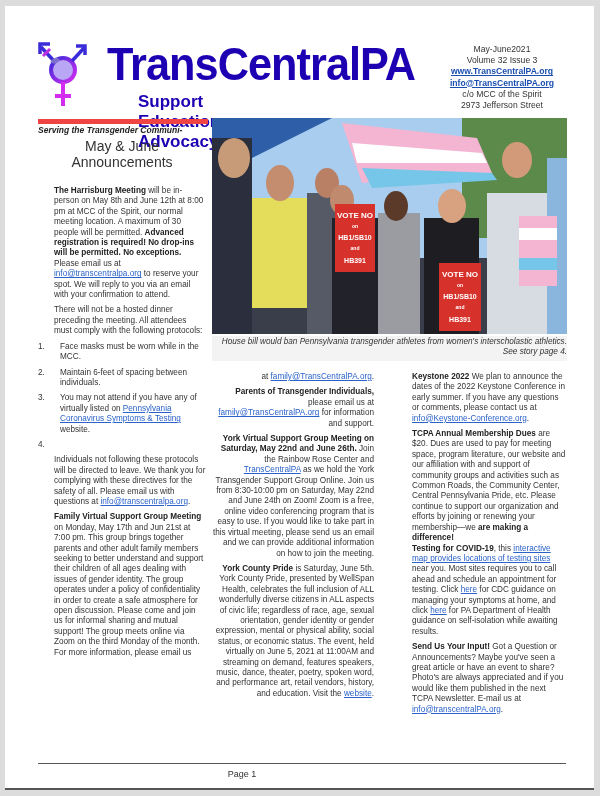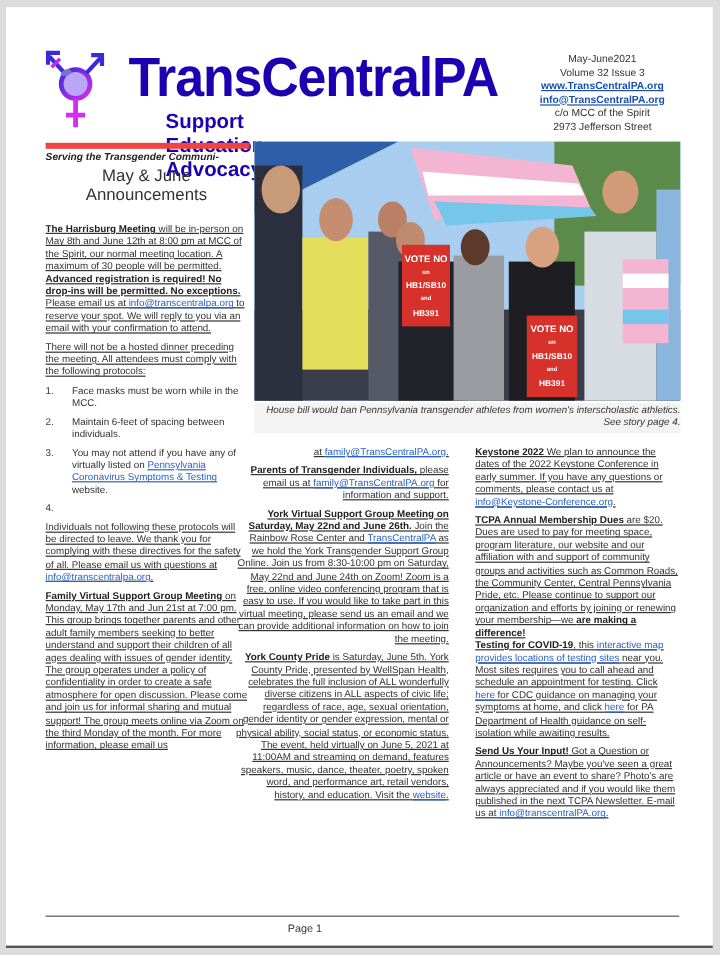--- a/index.html
+++ b/index.html
@@ -5,34 +5,34 @@
   html,body{margin:0;padding:0;}
   body{width:600px;height:796px;background:#dcdcdc;position:relative;overflow:hidden;font-family:"Liberation Sans",sans-serif;color:#222;}
   .page{position:absolute;left:5px;top:6px;width:589px;height:782px;background:#fff;border-bottom:2px solid #555;}
   .masthead-logo{position:absolute;left:38px;top:40px;width:50px;height:72px;}
   .title{position:absolute;left:107px;top:40px;font-family:"Liberation Sans",sans-serif;font-weight:bold;font-size:46px;line-height:48px;color:#1e00b3;letter-spacing:-1px;transform:scaleX(0.94);transform-origin:left top;}
   .tagline{position:absolute;left:138px;top:92px;width:280px;display:flex;justify-content:space-between;font-weight:bold;font-size:17px;color:#1e00b3;flex-direction:column;}
   .issue{position:absolute;left:425px;top:44px;width:154px;text-align:center;font-size:8.6px;line-height:11.2px;color:#333;}
   .issue a{color:#1a4fb0;text-decoration:underline;font-weight:bold;}
   .serving{position:absolute;left:38px;top:119px;width:170px;font-style:italic;font-weight:bold;font-size:8.5px;color:#222;border-top:5px solid #ef4444;padding-top:1px;}
   .col{position:absolute;font-size:8.2px;line-height:10.4px;color:#333;}
-  .col p{margin:0 0 5px 0;text-decoration:underline;}
+  .col p{margin:0 0 5px 16px;}
   .col b{color:#222;}
   .col a{color:#2a62c9;text-decoration:underline;}
   .col1{left:38px;top:136px;width:168px;}
   .col1 h2{margin:2px 0 16px 0;text-align:center;font-weight:normal;font-size:14px;line-height:16px;color:#333;}
   .col1 ol{margin:0 0 5px 0;padding-left:0;list-style:none;}
   .col1 li{display:flex;margin-bottom:5px;}
   .col1 li .num{width:22px;flex:none;}
   .photo{position:absolute;left:212px;top:118px;width:355px;height:216px;overflow:hidden;background:#9fc3e6;}
   .caption{position:absolute;left:212px;top:336px;width:355px;text-align:right;font-style:italic;font-size:8.2px;line-height:10.4px;color:#333;background:#f3f3f3;padding:1px 0 3px;}
   .col2{left:196px;top:372px;width:178px;text-align:right;}
   .col3{left:396px;top:372px;width:170px;}
   .rule{position:absolute;left:38px;top:763px;width:528px;height:1px;background:#555;}
-  .pagenum{position:absolute;left:0;top:769px;width:484px;text-align:center;font-size:9px;color:#333;margin-left:12px;}
+  .pagenum{position:absolute;left:0;top:769px;width:484px;text-align:center;font-size:9px;color:#333;}
 </style>
 </head>
 <body>
 
 <div class="page"></div>
 
 <svg class="masthead-logo" viewBox="0 0 50 72">
   <defs>
     <linearGradient id="lg" x1="0" y1="0" x2="1" y2="1">
       <stop offset="0" stop-color="#3a2bd9"></stop>

